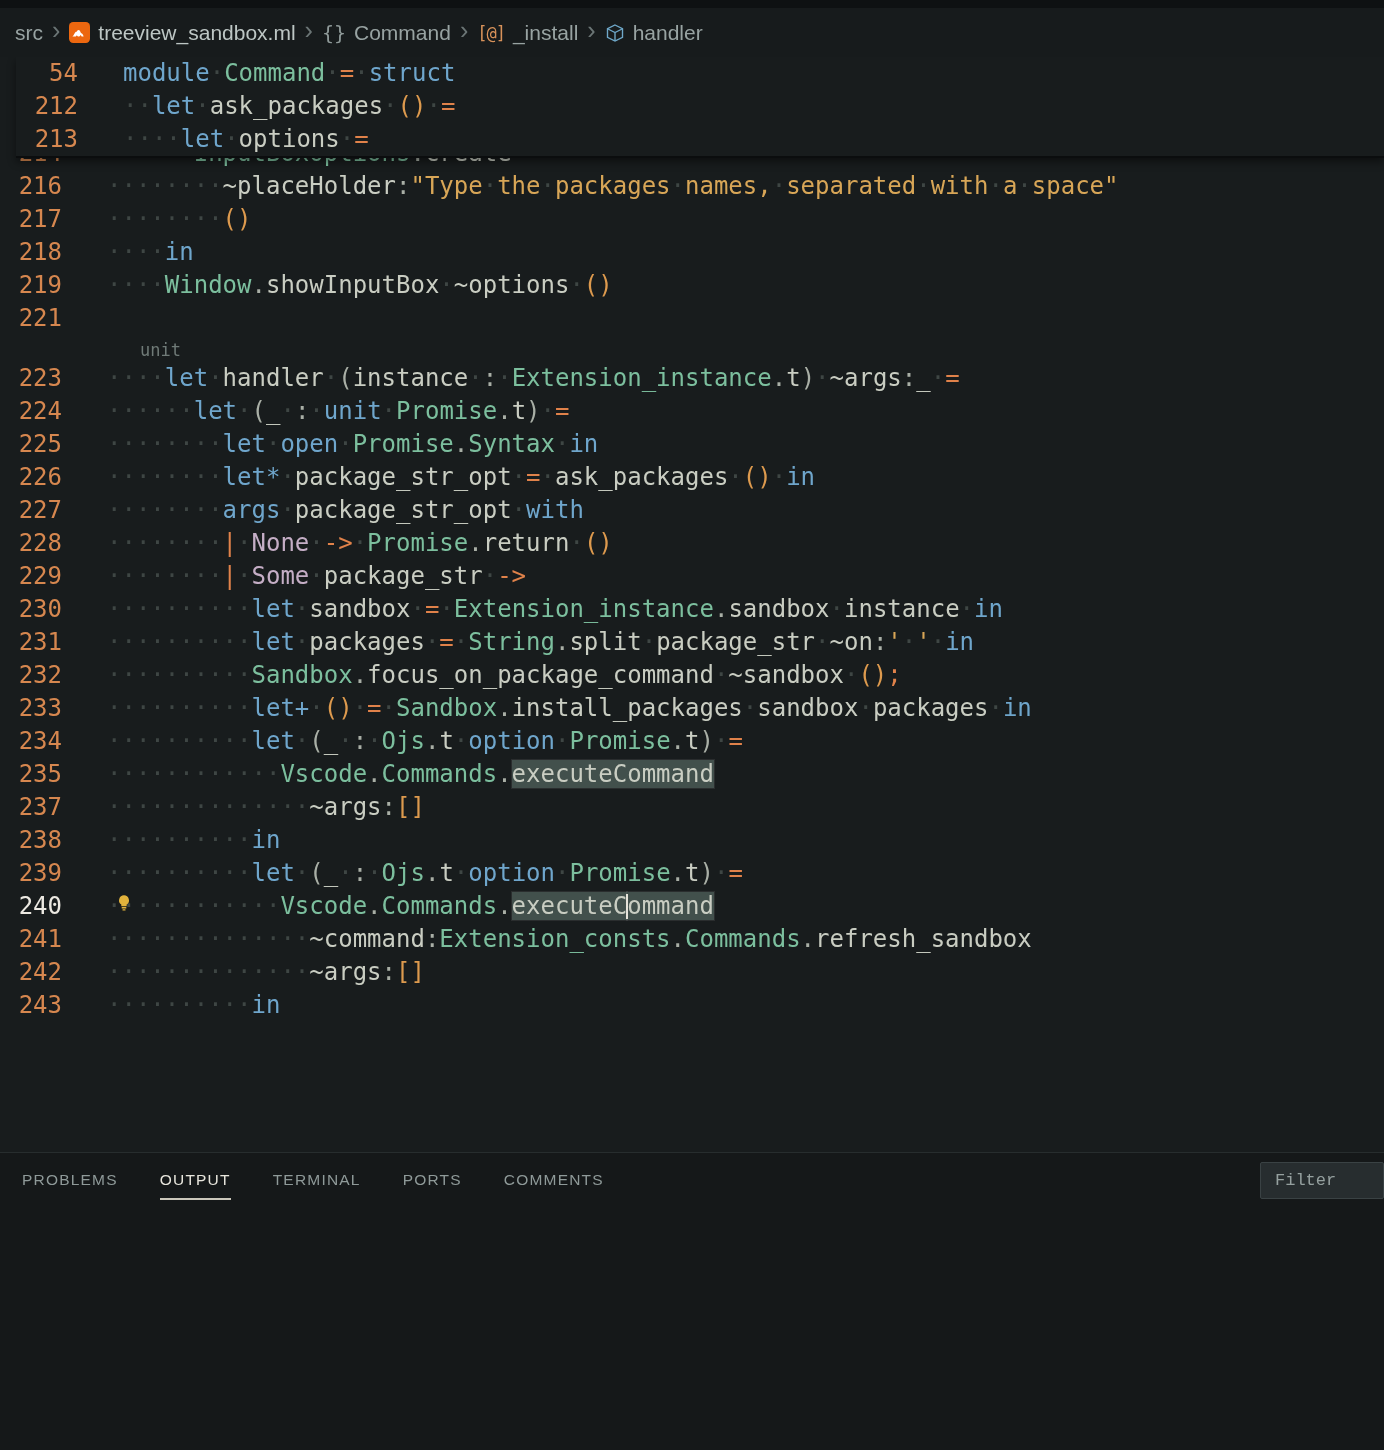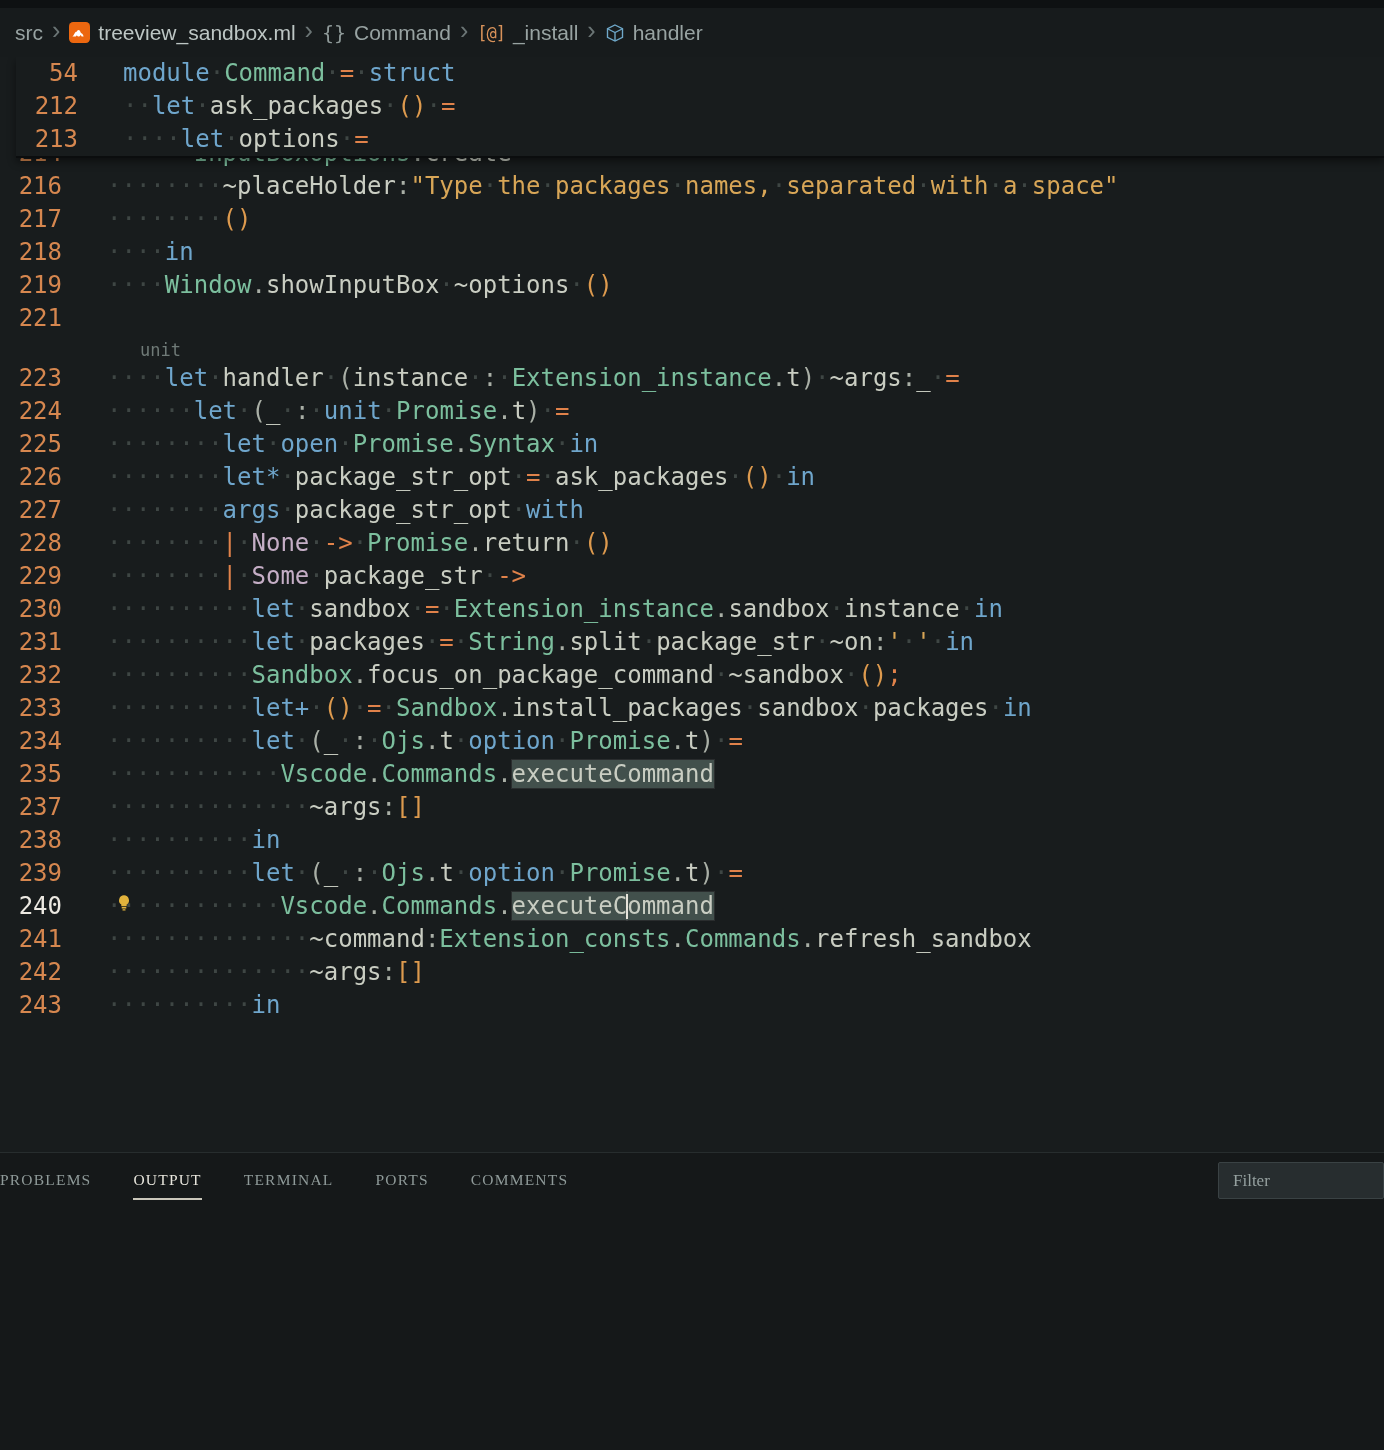--- a/index.html
+++ b/index.html
@@ -55,28 +55,28 @@
 
   .cursor{display:inline-block;width:2px;height:25px;margin:0 -1px;vertical-align:-5px;
     background:var(--cursor);position:relative;z-index:2}
   .bulb{position:absolute;left:8px;top:4px;color:var(--lightbulb);line-height:0}
 
   .sticky{position:absolute;top:0;left:16px;right:0;background:var(--background);z-index:5;
     border-bottom:2px solid #0b0d0e;box-shadow:0 4px 8px rgba(0,0,0,0.45)}
 
   .panel{position:absolute;left:0;right:0;bottom:0;height:298px;background:var(--panel-background);
     border-top:1px solid #272d2e}
-  .panel-tabs{display:flex;align-items:stretch;height:54px;gap:42px;
-    font-family:Liberation Serif, serif;font-size:15.5px;letter-spacing:1.2px;color:var(--tab-text)}
+  .panel-tabs{display:flex;align-items:stretch;height:54px;padding-left:22px;gap:42px;
+    font-family:Liberation Sans, sans-serif;font-size:15.5px;letter-spacing:1.2px;color:var(--tab-text)}
   .panel-tab{display:flex;align-items:center;position:relative;cursor:pointer}
   .panel-tab.active{color:var(--tab-active-text)}
   .panel-tab.active::after{content:"";position:absolute;left:0;right:0;bottom:7px;height:2px;background:#c9c6ba}
-  .filter-input{position:absolute;right:0;top:9px;width:166px;height:37px;background:#272d2f;
+  .filter-input{position:absolute;right:0;top:9px;width:124px;height:37px;background:#272d2f;
     border:1px solid #3a4244;border-radius:2px;color:#a8b2b1;outline:none;padding-left:14px;
-    font-family:Liberation Serif, serif;font-size:17px}
+    font-family:Liberation Mono, monospace;font-size:17px}
   .filter-input::placeholder{color:#95a09f}
 </style>
 </head>
 <body>
 
 <div class="screen">
   <div class="top-strip"></div>
   <div class="breadcrumbs">
       <span class="crumb-item">
         <span>src</span>

